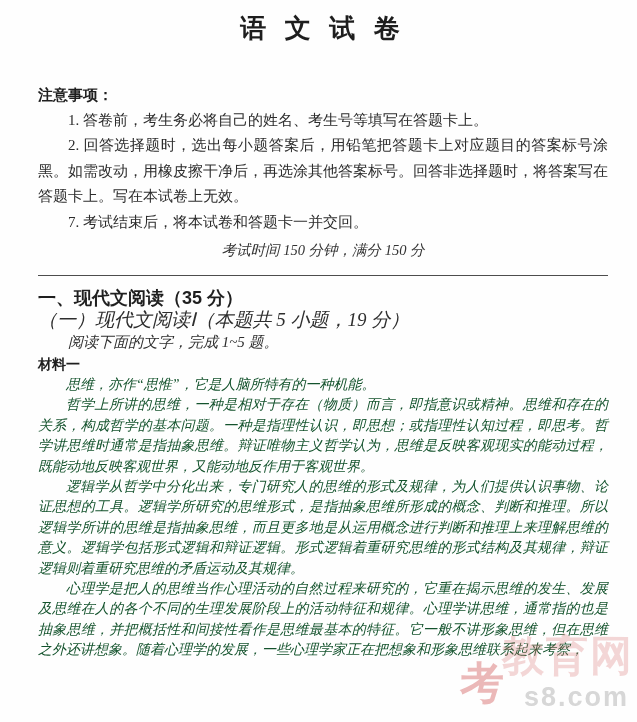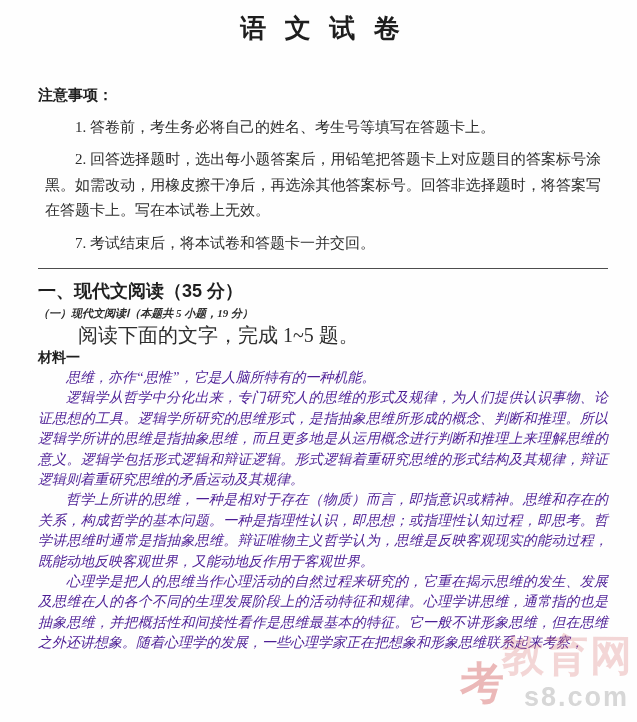--- a/index.html
+++ b/index.html
@@ -30,21 +30,21 @@
   }
   .notice { font-size: 15px; line-height: 25.5px; }
   .notice-heading {
     margin-top: 36px;
     font-weight: 700;
     color: #1f1f1f;
     font-family: "Liberation Sans", sans-serif;
     font-size: 15px;
   }
   .notice-item {
-    margin: 7px;
+    margin: 0;
     text-indent: 2em;
     text-align: justify;
     color: #2c2c2c;
     word-break: break-all;
   }
   .exam-info {
     margin: 2px 0 0 0;
     text-align: center;
     font-style: italic;
     font-size: 14.5px;
@@ -60,47 +60,47 @@
   .section { margin-top: 11px; }
   .section-heading {
     font-family: "Liberation Sans", sans-serif;
     font-weight: 700;
     font-size: 18px;
     line-height: 22px;
     color: #1f1f1f;
   }
   .section-subheading {
     font-style: italic;
-    font-size: 11px;
+    font-size: 19px;
     line-height: 22px;
     color: #2e2e2e;
-    font-weight: bold;
   }
   .instruction {
     margin: 0;
     text-indent: 2em;
-    font-size: 20px;
+    font-size: 15px;
     line-height: 22px;
     color: #2e2e2e;
+    font-style: italic;
   }
   .material-label {
     font-family: "Liberation Sans", sans-serif;
     font-weight: 700;
     font-size: 14px;
     line-height: 22px;
     color: #1f1f1f;
   }
   .para {
     margin: 0;
     text-indent: 2em;
     text-align: justify;
     font-style: italic;
     font-size: 14px;
     line-height: 20.4px;
-    color: #4c1d95;
+    color: #14532d;
     word-break: break-all;
   }
   .watermark {
     position: absolute;
     right: -8px;
     bottom: -2px;
     width: 185px;
     height: 96px;
     pointer-events: none;
   }
@@ -141,32 +141,33 @@
 
 <div class="page">
 
   <h1 class="title">语 文 试 卷</h1>
 
   <div class="notice">
     <div class="notice-heading">注意事项：</div>
     <p class="notice-item">1. 答卷前，考生务必将自己的姓名、考生号等填写在答题卡上。</p>
     <p class="notice-item">2. 回答选择题时，选出每小题答案后，用铅笔把答题卡上对应题目的答案标号涂黑。如需改动，用橡皮擦干净后，再选涂其他答案标号。回答非选择题时，将答案写在答题卡上。写在本试卷上无效。</p>
     <p class="notice-item">7. 考试结束后，将本试卷和答题卡一并交回。</p>
+    <p class="exam-info">考试时间 150 分钟，满分 150 分</p>
   </div>
 
   <hr class="divider">
 
   <div class="section">
     <div class="section-heading">一、现代文阅读（35 分）</div>
     <div class="section-subheading">（一）现代文阅读Ⅰ（本题共 5 小题，19 分）</div>
     <p class="instruction">阅读下面的文字，完成 1~5 题。</p>
     <div class="material-label">材料一</div>
     <p class="para">思维，亦作“思惟”，它是人脑所特有的一种机能。</p>
+    <p class="para">哲学上所讲的思维，一种是相对于存在（物质）而言，即指意识或精神。思维和存在的关系，构成哲学的基本问题。一种是指理性认识，即思想；或指理性认知过程，即思考。哲学讲思维时通常是指抽象思维。辩证唯物主义哲学认为，思维是反映客观现实的能动过程，既能动地反映客观世界，又能动地反作用于客观世界。</p>
     <p class="para">逻辑学从哲学中分化出来，专门研究人的思维的形式及规律，为人们提供认识事物、论证思想的工具。逻辑学所研究的思维形式，是指抽象思维所形成的概念、判断和推理。所以逻辑学所讲的思维是指抽象思维，而且更多地是从运用概念进行判断和推理上来理解思维的意义。逻辑学包括形式逻辑和辩证逻辑。形式逻辑着重研究思维的形式结构及其规律，辩证逻辑则着重研究思维的矛盾运动及其规律。</p>
-    <p class="para">哲学上所讲的思维，一种是相对于存在（物质）而言，即指意识或精神。思维和存在的关系，构成哲学的基本问题。一种是指理性认识，即思想；或指理性认知过程，即思考。哲学讲思维时通常是指抽象思维。辩证唯物主义哲学认为，思维是反映客观现实的能动过程，既能动地反映客观世界，又能动地反作用于客观世界。</p>
     <p class="para">心理学是把人的思维当作心理活动的自然过程来研究的，它重在揭示思维的发生、发展及思维在人的各个不同的生理发展阶段上的活动特征和规律。心理学讲思维，通常指的也是抽象思维，并把概括性和间接性看作是思维最基本的特征。它一般不讲形象思维，但在思维之外还讲想象。随着心理学的发展，一些心理学家正在把想象和形象思维联系起来考察，</p>
   </div>
 
   <div class="watermark">
     <div class="wm-logo-char">考</div>
     <div class="wm-cn">教育网</div>
     <div class="wm-url">s8.com</div>
   </div>
 
 </div>

